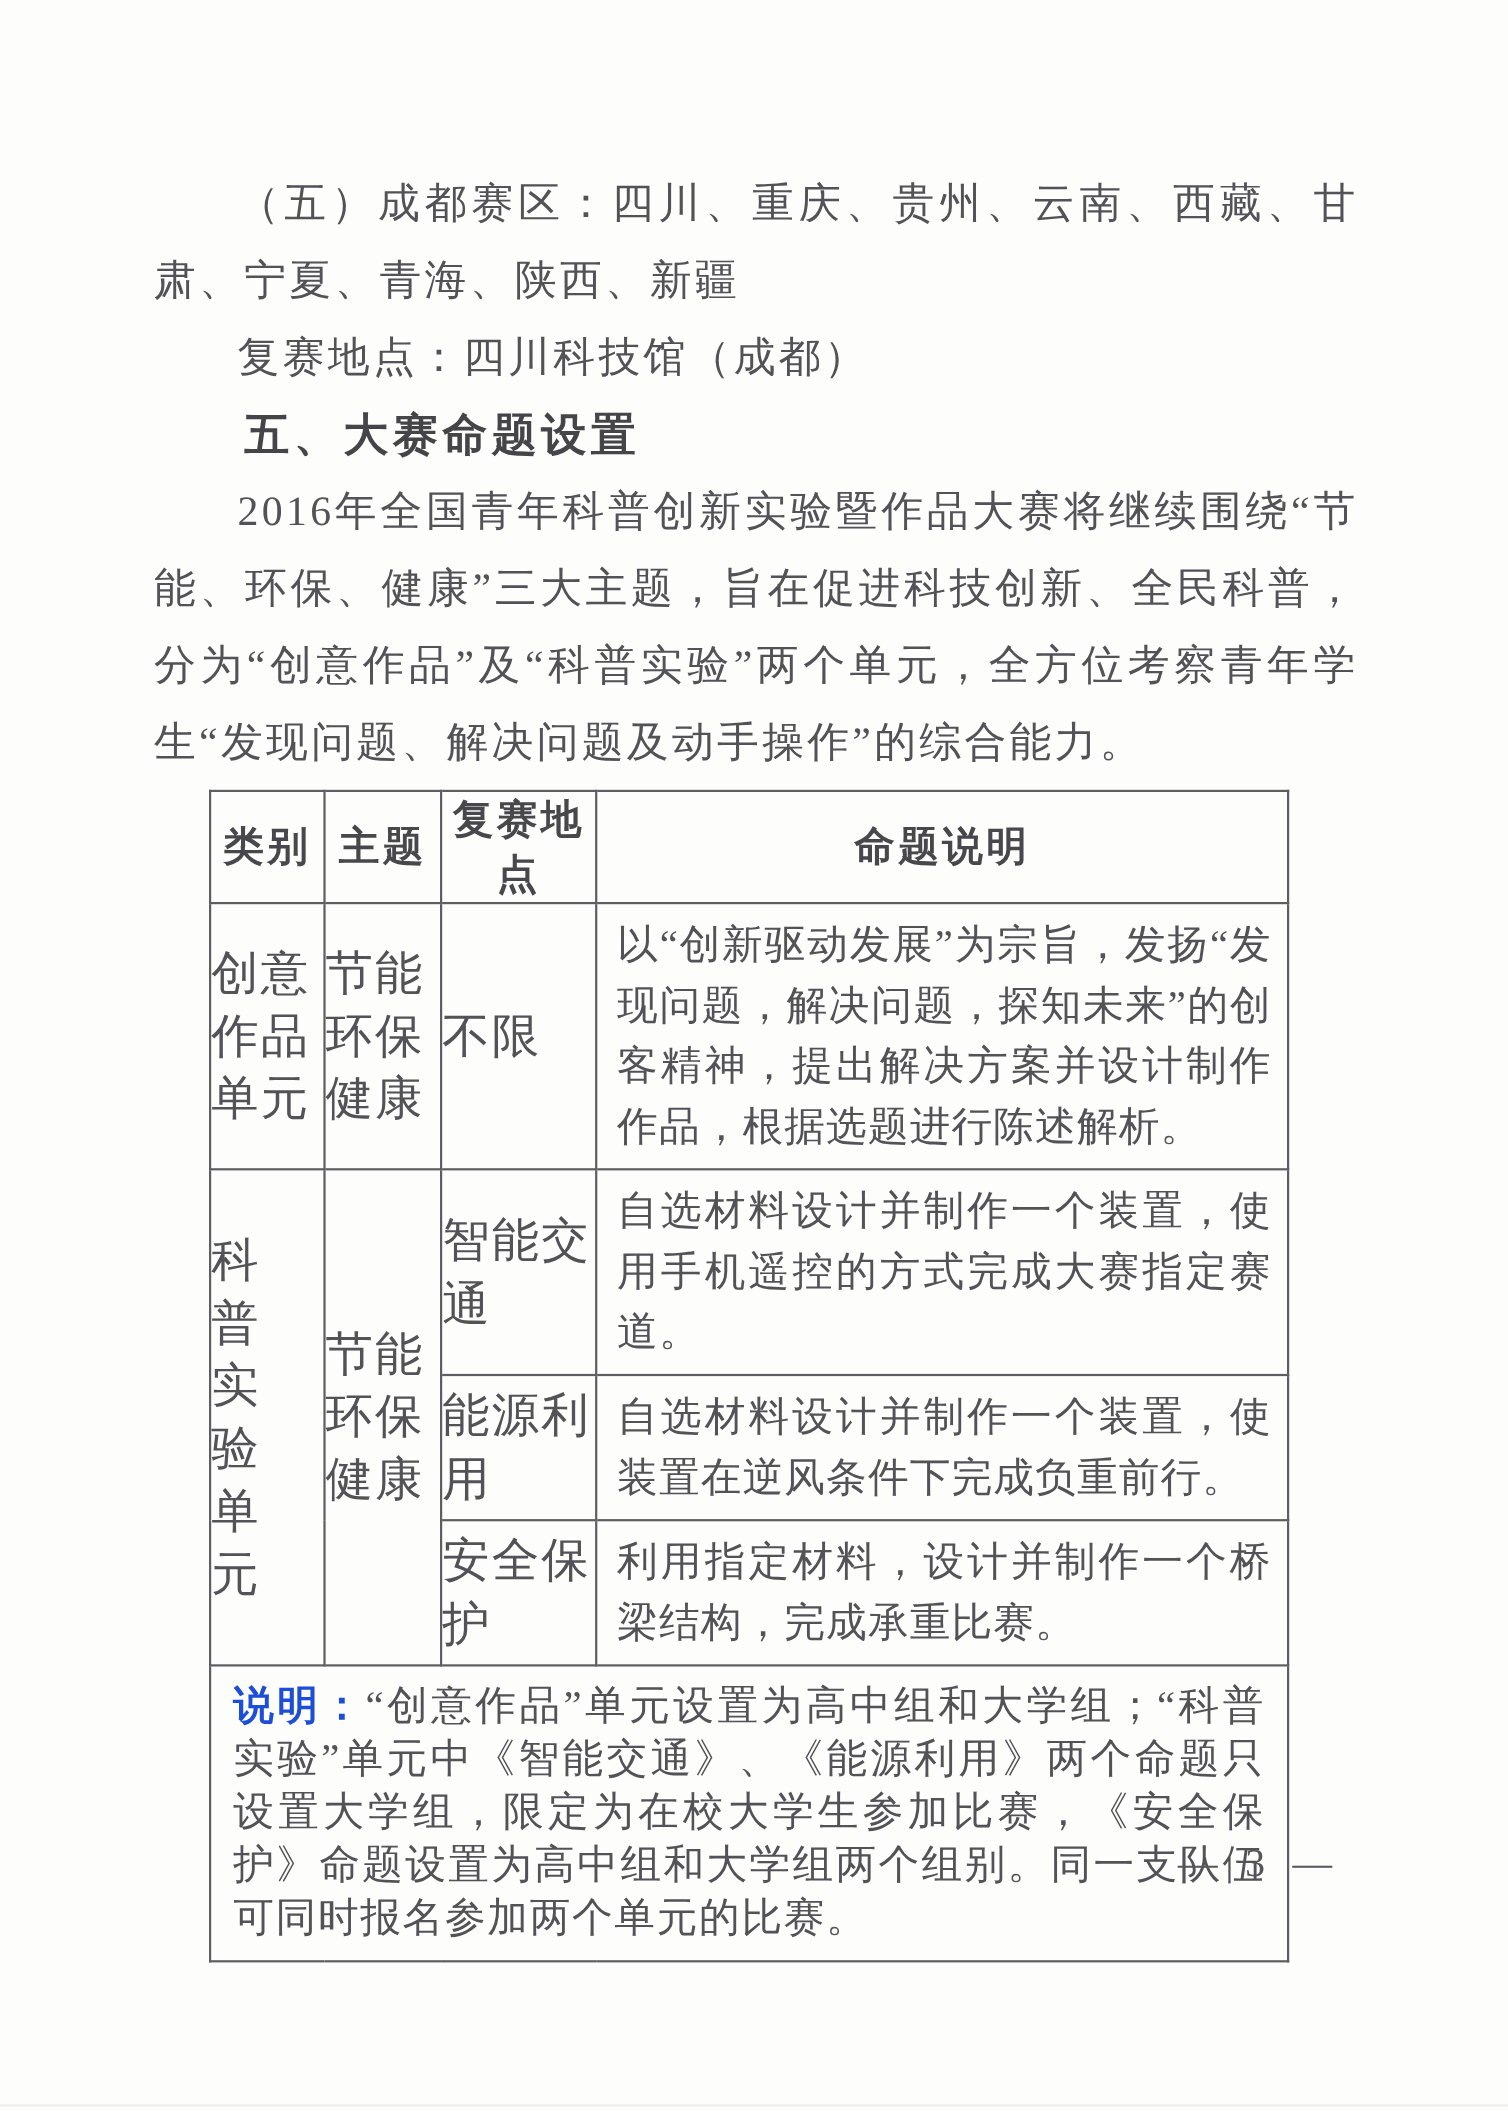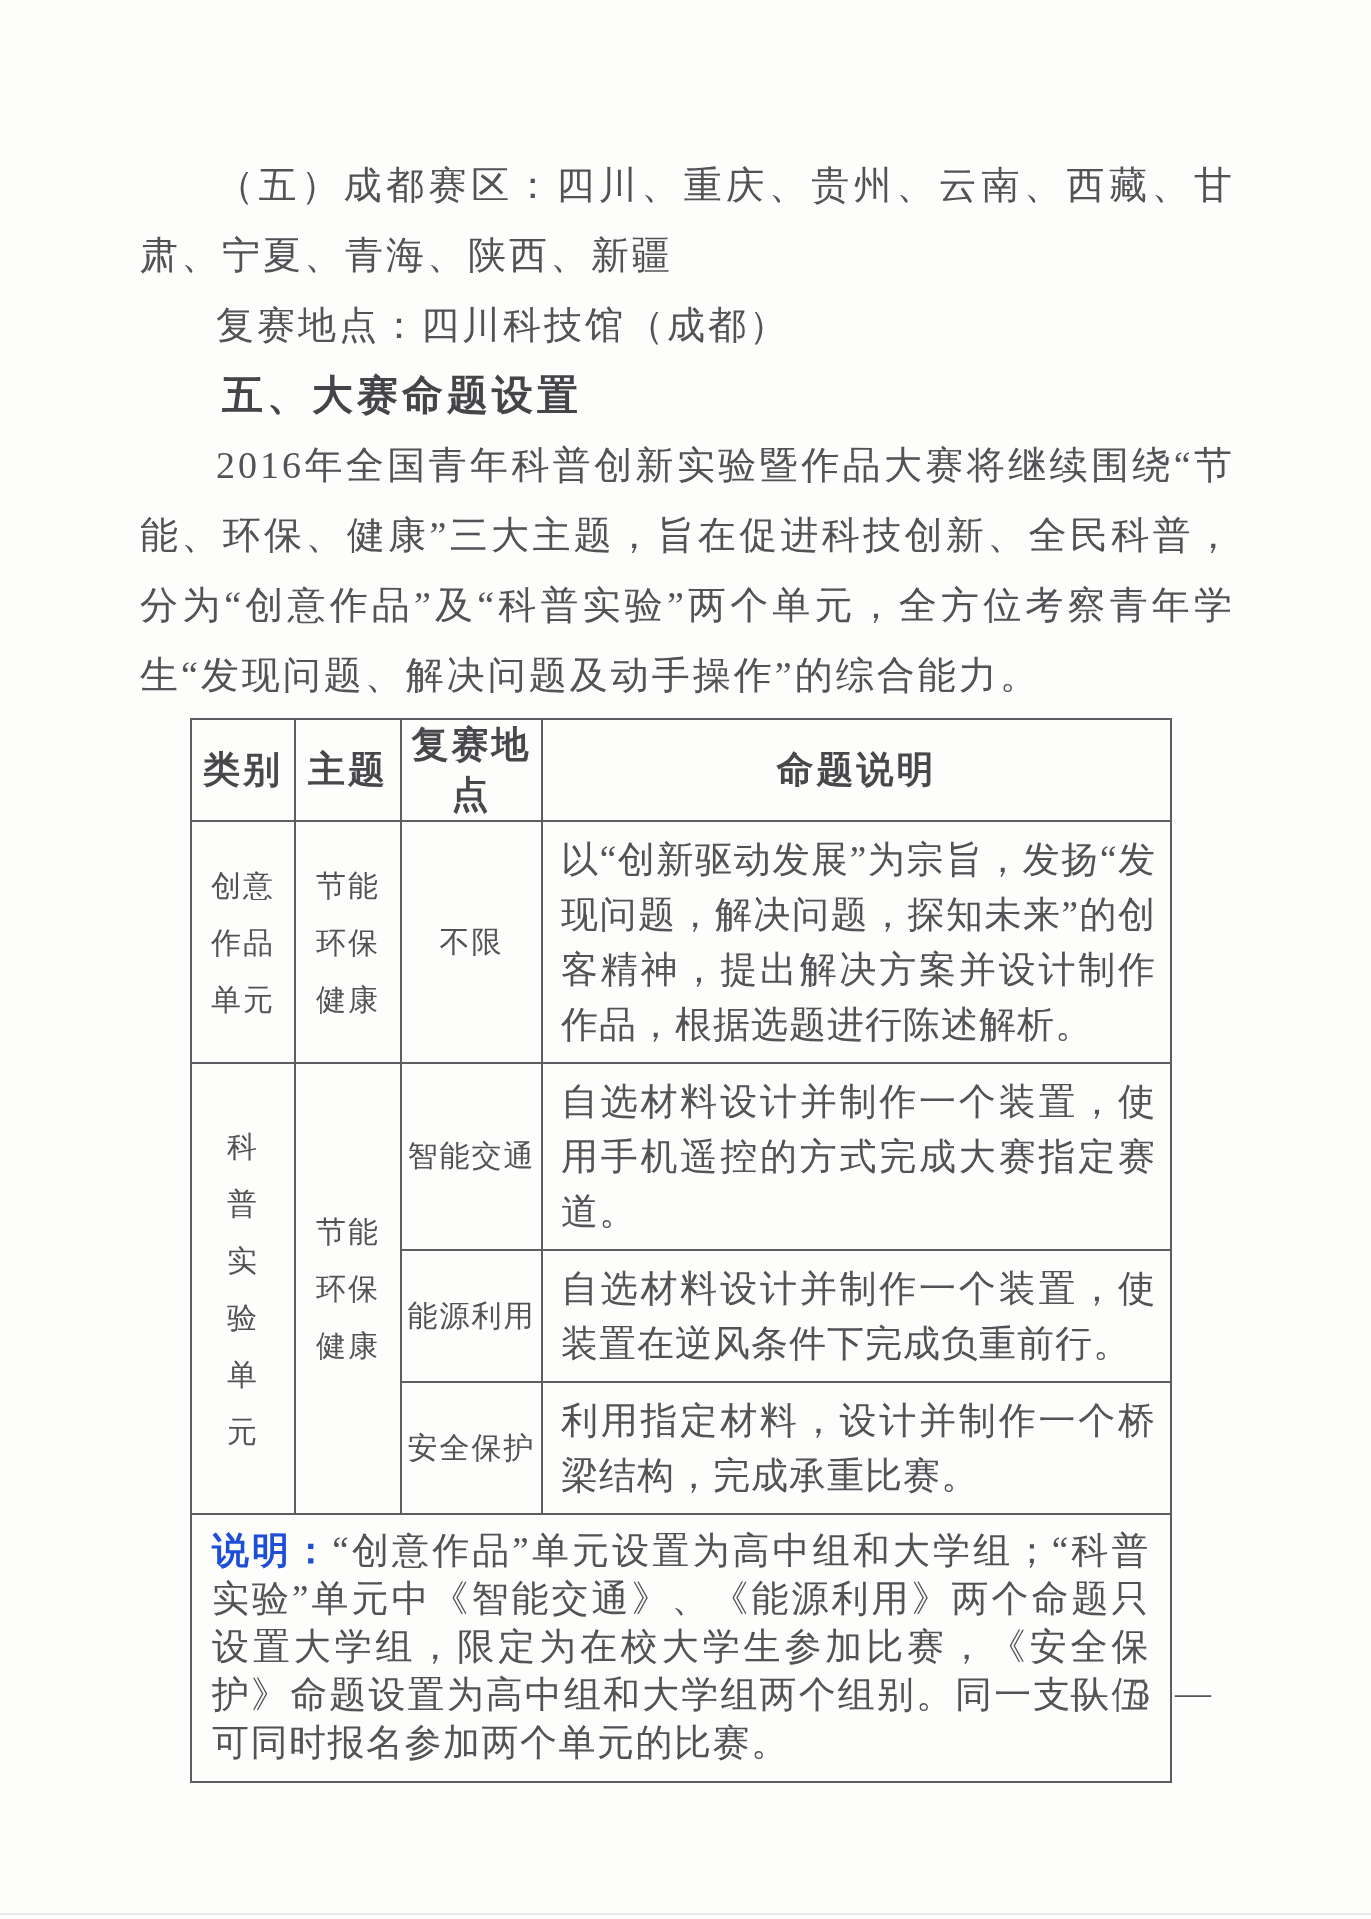--- a/index.html
+++ b/index.html
@@ -46,23 +46,22 @@
   table.topics th {
     font-family:"Liberation Sans","DejaVu Sans",sans-serif;
     font-weight:700;
     font-size:37px;
     letter-spacing:3px;
     height:62px;
     text-align:center;
     color:#48484c;
   }
   td.cat, td.theme, td.topic {
-    text-align:center;
     vertical-align:middle;
-    font-size:30px;
+    font-size:43px;
     letter-spacing:2px;
     color:#525257;
     margin-left:36px;
   }
   .cell-line { line-height:57px; }
   td.desc {
     font-size:37px;
     line-height:55px;
     letter-spacing:1px;
     text-align:justify;

